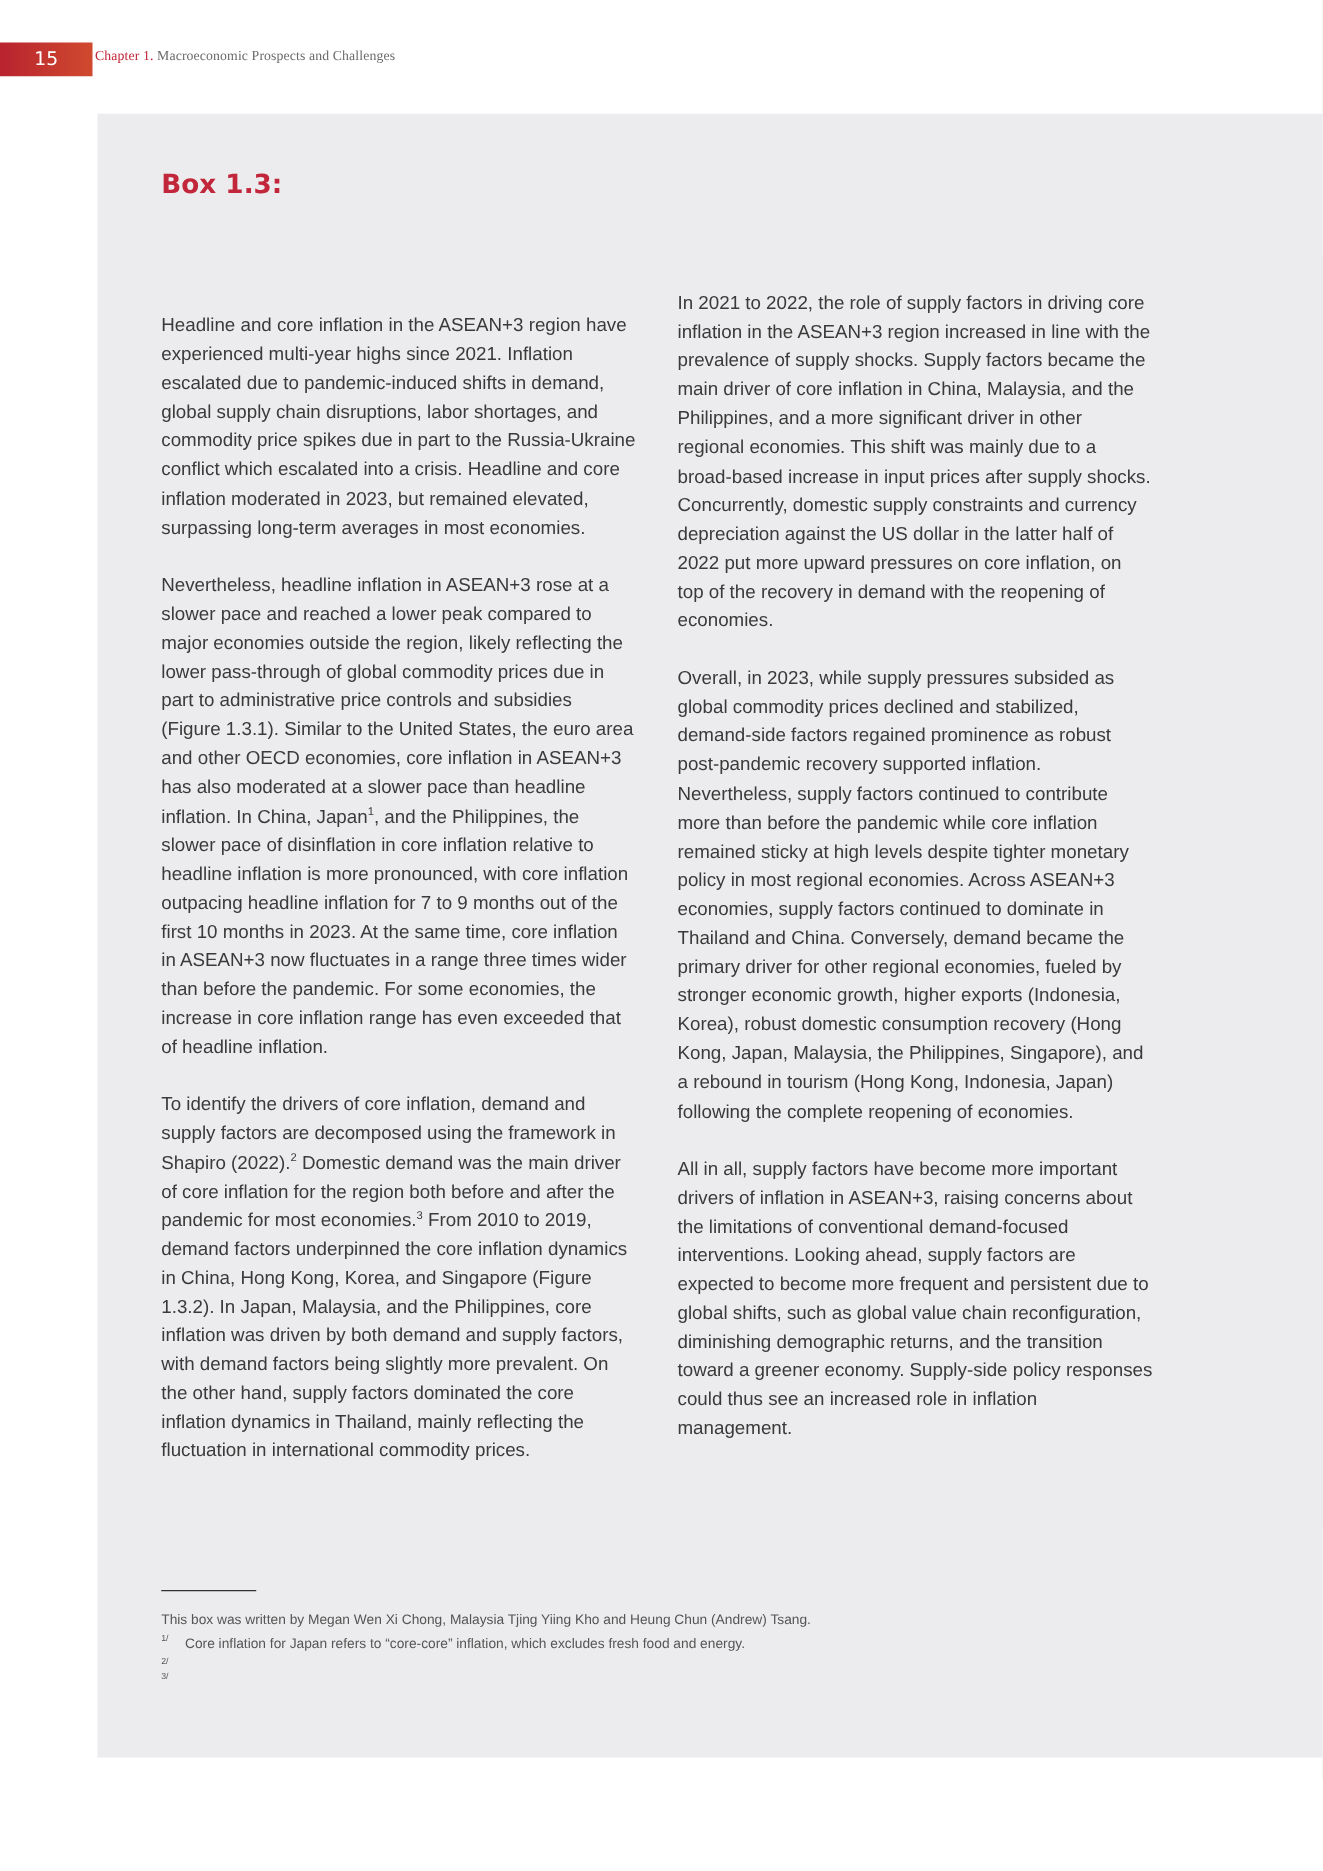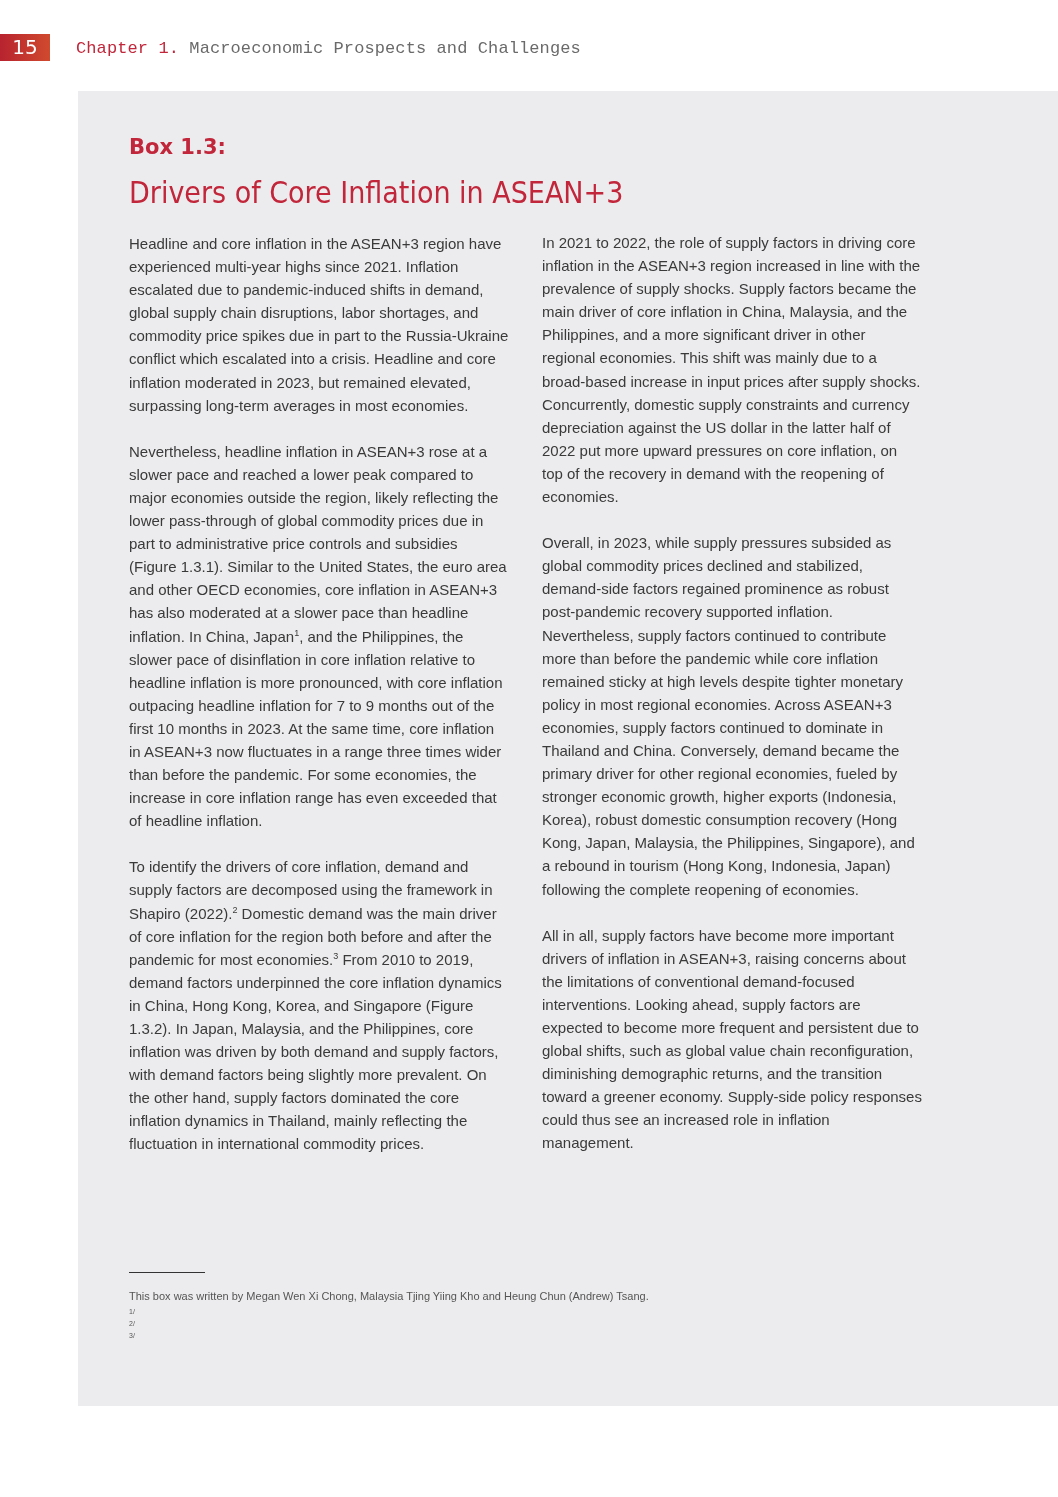--- a/index.html
+++ b/index.html
@@ -1,59 +1,59 @@
 <!DOCTYPE html>
 <html><head>
 <meta charset="utf-8">
 <style>
   html, body { margin:0; padding:0; }
   body { width:1058px; height:1497px; background:#ffffff; position:relative; font-family:"DejaVu Sans", sans-serif; color:#3a3a3a; overflow:hidden; }
-  .page-num { position:absolute; left:0; top:34px; width:50px; height:27px; background:linear-gradient(90deg,#b8232f,#d04a2e); color:#fff; font-size:20px; line-height:27px; text-align:center; font-family:"DejaVu Sans", sans-serif; }
-  .running-head { position:absolute; left:76px; top:39px; font-size:17px; color:#6a6a6a; font-family:Liberation Mono, monospace; letter-spacing:0.1px; }
+  .page-num { position:absolute; left:0; top:34px; width:74px; height:27px; background:linear-gradient(90deg,#b8232f,#d04a2e); color:#fff; font-size:15px; line-height:27px; text-align:center; font-family:"DejaVu Sans", sans-serif; }
+  .running-head { position:absolute; left:76px; top:39px; font-size:11px; color:#6a6a6a; font-family:Liberation Serif, serif; letter-spacing:0.1px; }
   .running-head .chap { color:#c2263a; }
   .box { position:absolute; left:78px; top:91px; width:1052px; height:1315px; background:#ececee; }
   .box-label { position:absolute; left:51px; top:44px; font-size:21px; font-weight:bold; color:#c2263a; font-family:"DejaVu Sans", sans-serif; }
   .box-title { position:absolute; left:51px; top:84px; font-size:30px; color:#c2263a; font-family:"DejaVu Sans Condensed","DejaVu Sans", sans-serif; }
   .col { position:absolute; top:141px; width:380px; font-size:15px; line-height:23.1px; color:#3a3a3a; font-family:"Liberation Sans", sans-serif; }
-  .col.left { left:51px; }
+  .col.left { left:51px;margin-top:17px; }
   .col.right { left:464px; top:140px; }
   .col p { margin:0 0 23px 0; }
   sup { font-size:9px; line-height:0; vertical-align:6px; }
   .fn-rule { position:absolute; left:51px; top:1181px; width:76px; height:1px; background:#333; }
   .footnotes { position:absolute; left:51px; top:1196px; font-size:11px; line-height:18.5px; color:#555; font-family:"Liberation Sans", sans-serif; }
   .fn-row { display:flex; }
   .fn-mark { width:19px; font-size:7px; vertical-align:top; line-height:12px; }
 </style>
 </head>
 <body>
 
 <div class="page-num">15</div>
 <div class="running-head"><span class="chap">Chapter 1.</span><span> Macroeconomic Prospects and Challenges</span></div>
 
 <div class="box">
   <div class="box-label">Box 1.3:</div>
-  <div class="box-title">Drivers of Core Inflation in ASEAN+3</div>
 
   <div class="col left">
     <p>Headline and core inflation in the ASEAN+3 region have experienced multi-year highs since 2021. Inflation escalated due to pandemic-induced shifts in demand, global supply chain disruptions, labor shortages, and commodity price spikes due in part to the Russia-Ukraine conflict which escalated into a crisis. Headline and core inflation moderated in 2023, but remained elevated, surpassing long-term averages in most economies.</p>
     <p><span>Nevertheless, headline inflation in ASEAN+3 rose at a slower pace and reached a lower peak compared to major economies outside the region, likely reflecting the lower pass-through of global commodity prices due in part to administrative price controls and subsidies (Figure 1.3.1). Similar to the United States, the euro area and other OECD economies, core inflation in ASEAN+3 has also moderated at a slower pace than headline inflation. In China, Japan</span><sup>1</sup><span>, and the Philippines, the slower pace of disinflation in core inflation relative to headline inflation is more pronounced, with core inflation outpacing headline inflation for 7 to 9 months out of the first 10 months in 2023. At the same time, core inflation in ASEAN+3 now fluctuates in a range three times wider than before the pandemic. For some economies, the increase in core inflation range has even exceeded that of headline inflation.</span></p>
     <p><span>To identify the drivers of core inflation, demand and supply factors are decomposed using the framework in Shapiro (2022).</span><sup>2</sup><span> Domestic demand was the main driver of core inflation for the region both before and after the pandemic for most economies.</span><sup>3</sup><span> From 2010 to 2019, demand factors underpinned the core inflation dynamics in China, Hong Kong, Korea, and Singapore (Figure 1.3.2). In Japan, Malaysia, and the Philippines, core inflation was driven by both demand and supply factors, with demand factors being slightly more prevalent. On the other hand, supply factors dominated the core inflation dynamics in Thailand, mainly reflecting the fluctuation in international commodity prices.</span></p>
   </div>
 
   <div class="col right">
     <p>In 2021 to 2022, the role of supply factors in driving core inflation in the ASEAN+3 region increased in line with the prevalence of supply shocks. Supply factors became the main driver of core inflation in China, Malaysia, and the Philippines, and a more significant driver in other regional economies. This shift was mainly due to a broad-based increase in input prices after supply shocks. Concurrently, domestic supply constraints and currency depreciation against the US dollar in the latter half of 2022 put more upward pressures on core inflation, on top of the recovery in demand with the reopening of economies.</p>
     <p>Overall, in 2023, while supply pressures subsided as global commodity prices declined and stabilized, demand-side factors regained prominence as robust post-pandemic recovery supported inflation. Nevertheless, supply factors continued to contribute more than before the pandemic while core inflation remained sticky at high levels despite tighter monetary policy in most regional economies. Across ASEAN+3 economies, supply factors continued to dominate in Thailand and China. Conversely, demand became the primary driver for other regional economies, fueled by stronger economic growth, higher exports (Indonesia, Korea), robust domestic consumption recovery (Hong Kong, Japan, Malaysia, the Philippines, Singapore), and a rebound in tourism (Hong Kong, Indonesia, Japan) following the complete reopening of economies.</p>
     <p>All in all, supply factors have become more important drivers of inflation in ASEAN+3, raising concerns about the limitations of conventional demand-focused interventions. Looking ahead, supply factors are expected to become more frequent and persistent due to global shifts, such as global value chain reconfiguration, diminishing demographic returns, and the transition toward a greener economy. Supply-side policy responses could thus see an increased role in inflation management.</p>
   </div>
 
   <div class="fn-rule"></div>
   <div class="footnotes">
     <div>This box was written by Megan Wen Xi Chong, Malaysia Tjing Yiing Kho and Heung Chun (Andrew) Tsang.</div>
     <div class="fn-row">
         <span class="fn-mark">1/</span>
+        <span>Core inflation for Japan refers to “core-core” inflation, which excludes fresh food and energy.</span>
       </div>
     <div class="fn-row">
         <span class="fn-mark">2/</span>
       </div>
     <div class="fn-row">
         <span class="fn-mark">3/</span>
       </div>
   </div>
 </div>
 

